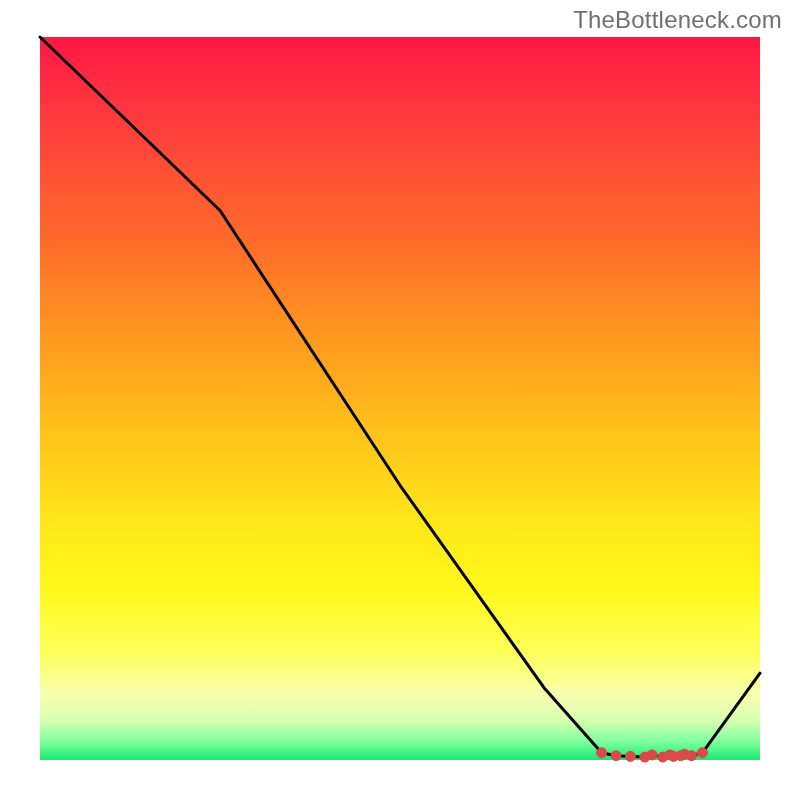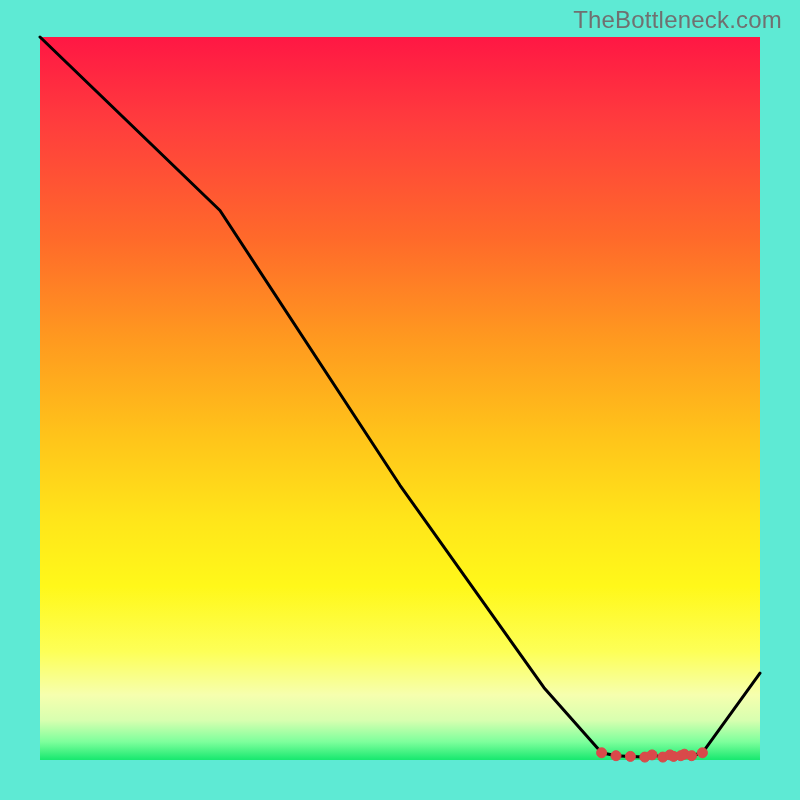--- a/index.html
+++ b/index.html
@@ -8,21 +8,21 @@
     width: 800px;
     height: 800px;
     background: #000;
     overflow: hidden;
     font-family: Arial, Helvetica, sans-serif;
   }
   .outer {
     position: relative;
     width: 800px;
     height: 800px;
-    background: #5eead4;
+    background: #ffffff;
   }
   .watermark {
     position: absolute;
     top: 6px;
     right: 18px;
     color: #707070;
     font-size: 24px;
     font-weight: 400;
     letter-spacing: 0.2px;
     user-select: none;

